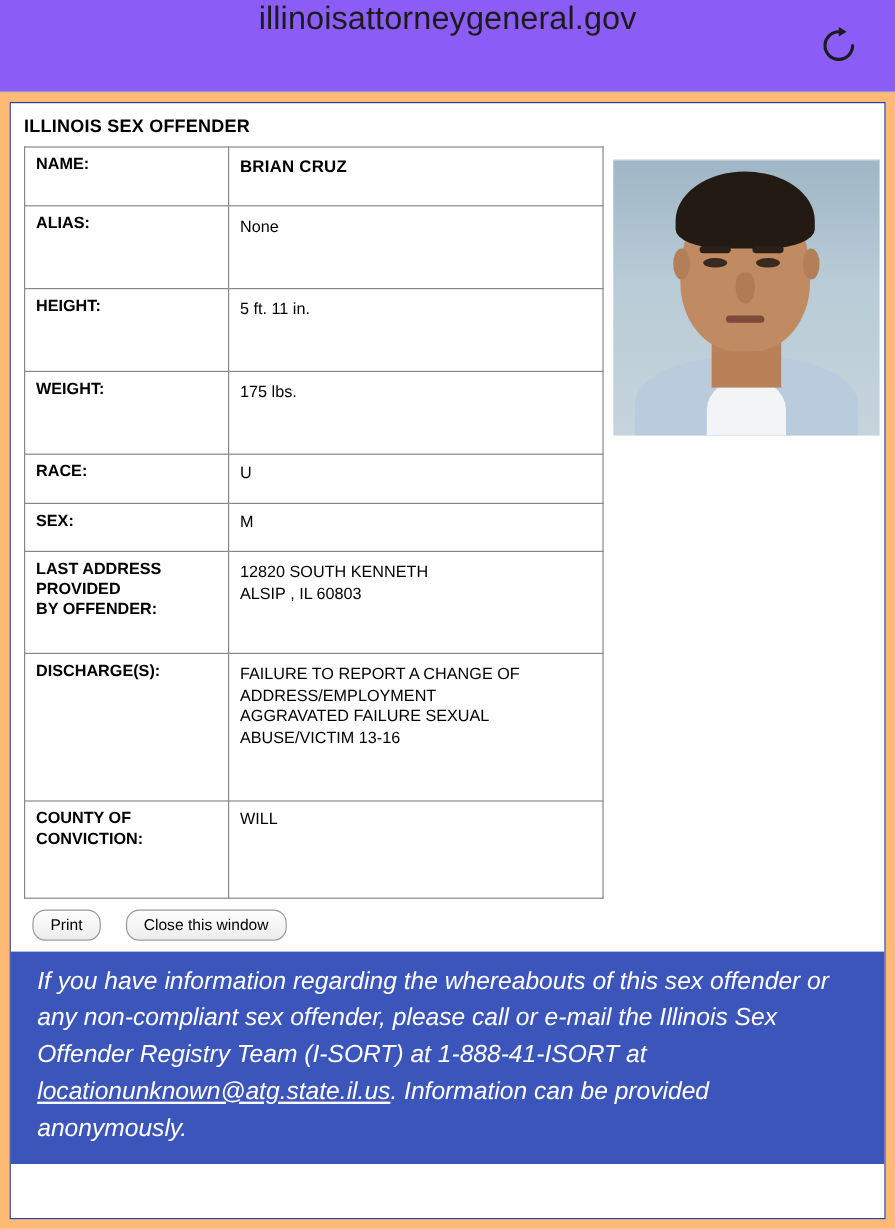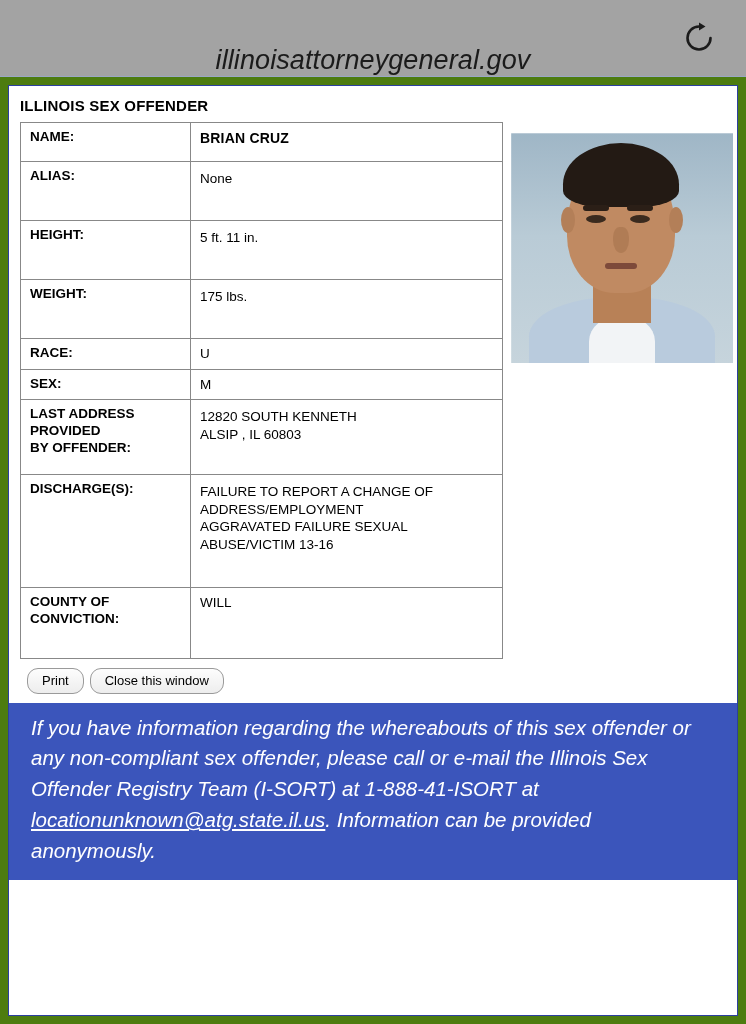--- a/index.html
+++ b/index.html
@@ -17,26 +17,25 @@
     position: relative;
     width: 746px;
     height: 1024px;
     background: #f2f2f2;
   }
 
   
   .browser-bar {
     position: relative;
     height: 76px;
-    background: #a3a3a3;
+    background: #8b5cf6;
     display: flex;
-    align-items: flex-end;
+    align-items: flex-start;
     justify-content: center;
     border-bottom: 1px solid #9aa7c4;
-    font-style: italic;
   }
   .url-text {
     font-size: 27px;
     color: #1b1b1b;
     letter-spacing: 0.1px;
     font-family: "Liberation Sans", sans-serif;
   }
   .reload-btn {
     position: absolute;
     right: 28px;
@@ -51,21 +50,21 @@
   }
   .reload-btn svg { display: block; }
 
   
   .content-frame {
     position: absolute;
     top: 77px;
     left: 0;
     width: 746px;
     height: 947px;
-    background: #4d7c0f;
+    background: #fdba74;
     box-sizing: border-box;
   }
   .white-card {
     position: absolute;
     top: 8px;
     left: 8px;
     width: 730px;
     height: 931px;
     background: #ffffff;
     border: 1px solid #2b3fa0;
@@ -89,21 +88,21 @@
   }
 
   table.offender {
     border-collapse: collapse;
     width: 483px;
     table-layout: fixed;
   }
   table.offender td {
     border: 1px solid #888888;
     vertical-align: top;
-    padding: 6px 8px 6px 9px;
+    padding: 6px 8px 16px 9px;
     font-size: 13.5px;
     color: #000;
   }
   td.label {
     width: 152px;
     font-weight: bold;
     line-height: 1.25;
   }
   td.value {
     font-weight: normal;
@@ -242,21 +241,21 @@
     width: 66px;
     height: 48px;
     background: #f2f4f6;
     border-radius: 50% 50% 0 0 / 55% 55% 0 0;
   }
 
   
   .button-row {
     padding: 9px 0 9px 18px;
     display: flex;
-    gap: 6px;
+    gap: 21px;
     align-items: flex-start;
   }
   .btn {
     font-family: "Liberation Sans", sans-serif;
     font-size: 13px;
     color: #000;
     background: linear-gradient(180deg,#fdfdfd 0%, #ededed 100%);
     border: 1px solid #9a9a9a;
     border-radius: 11px;
     padding: 4px 14px;

